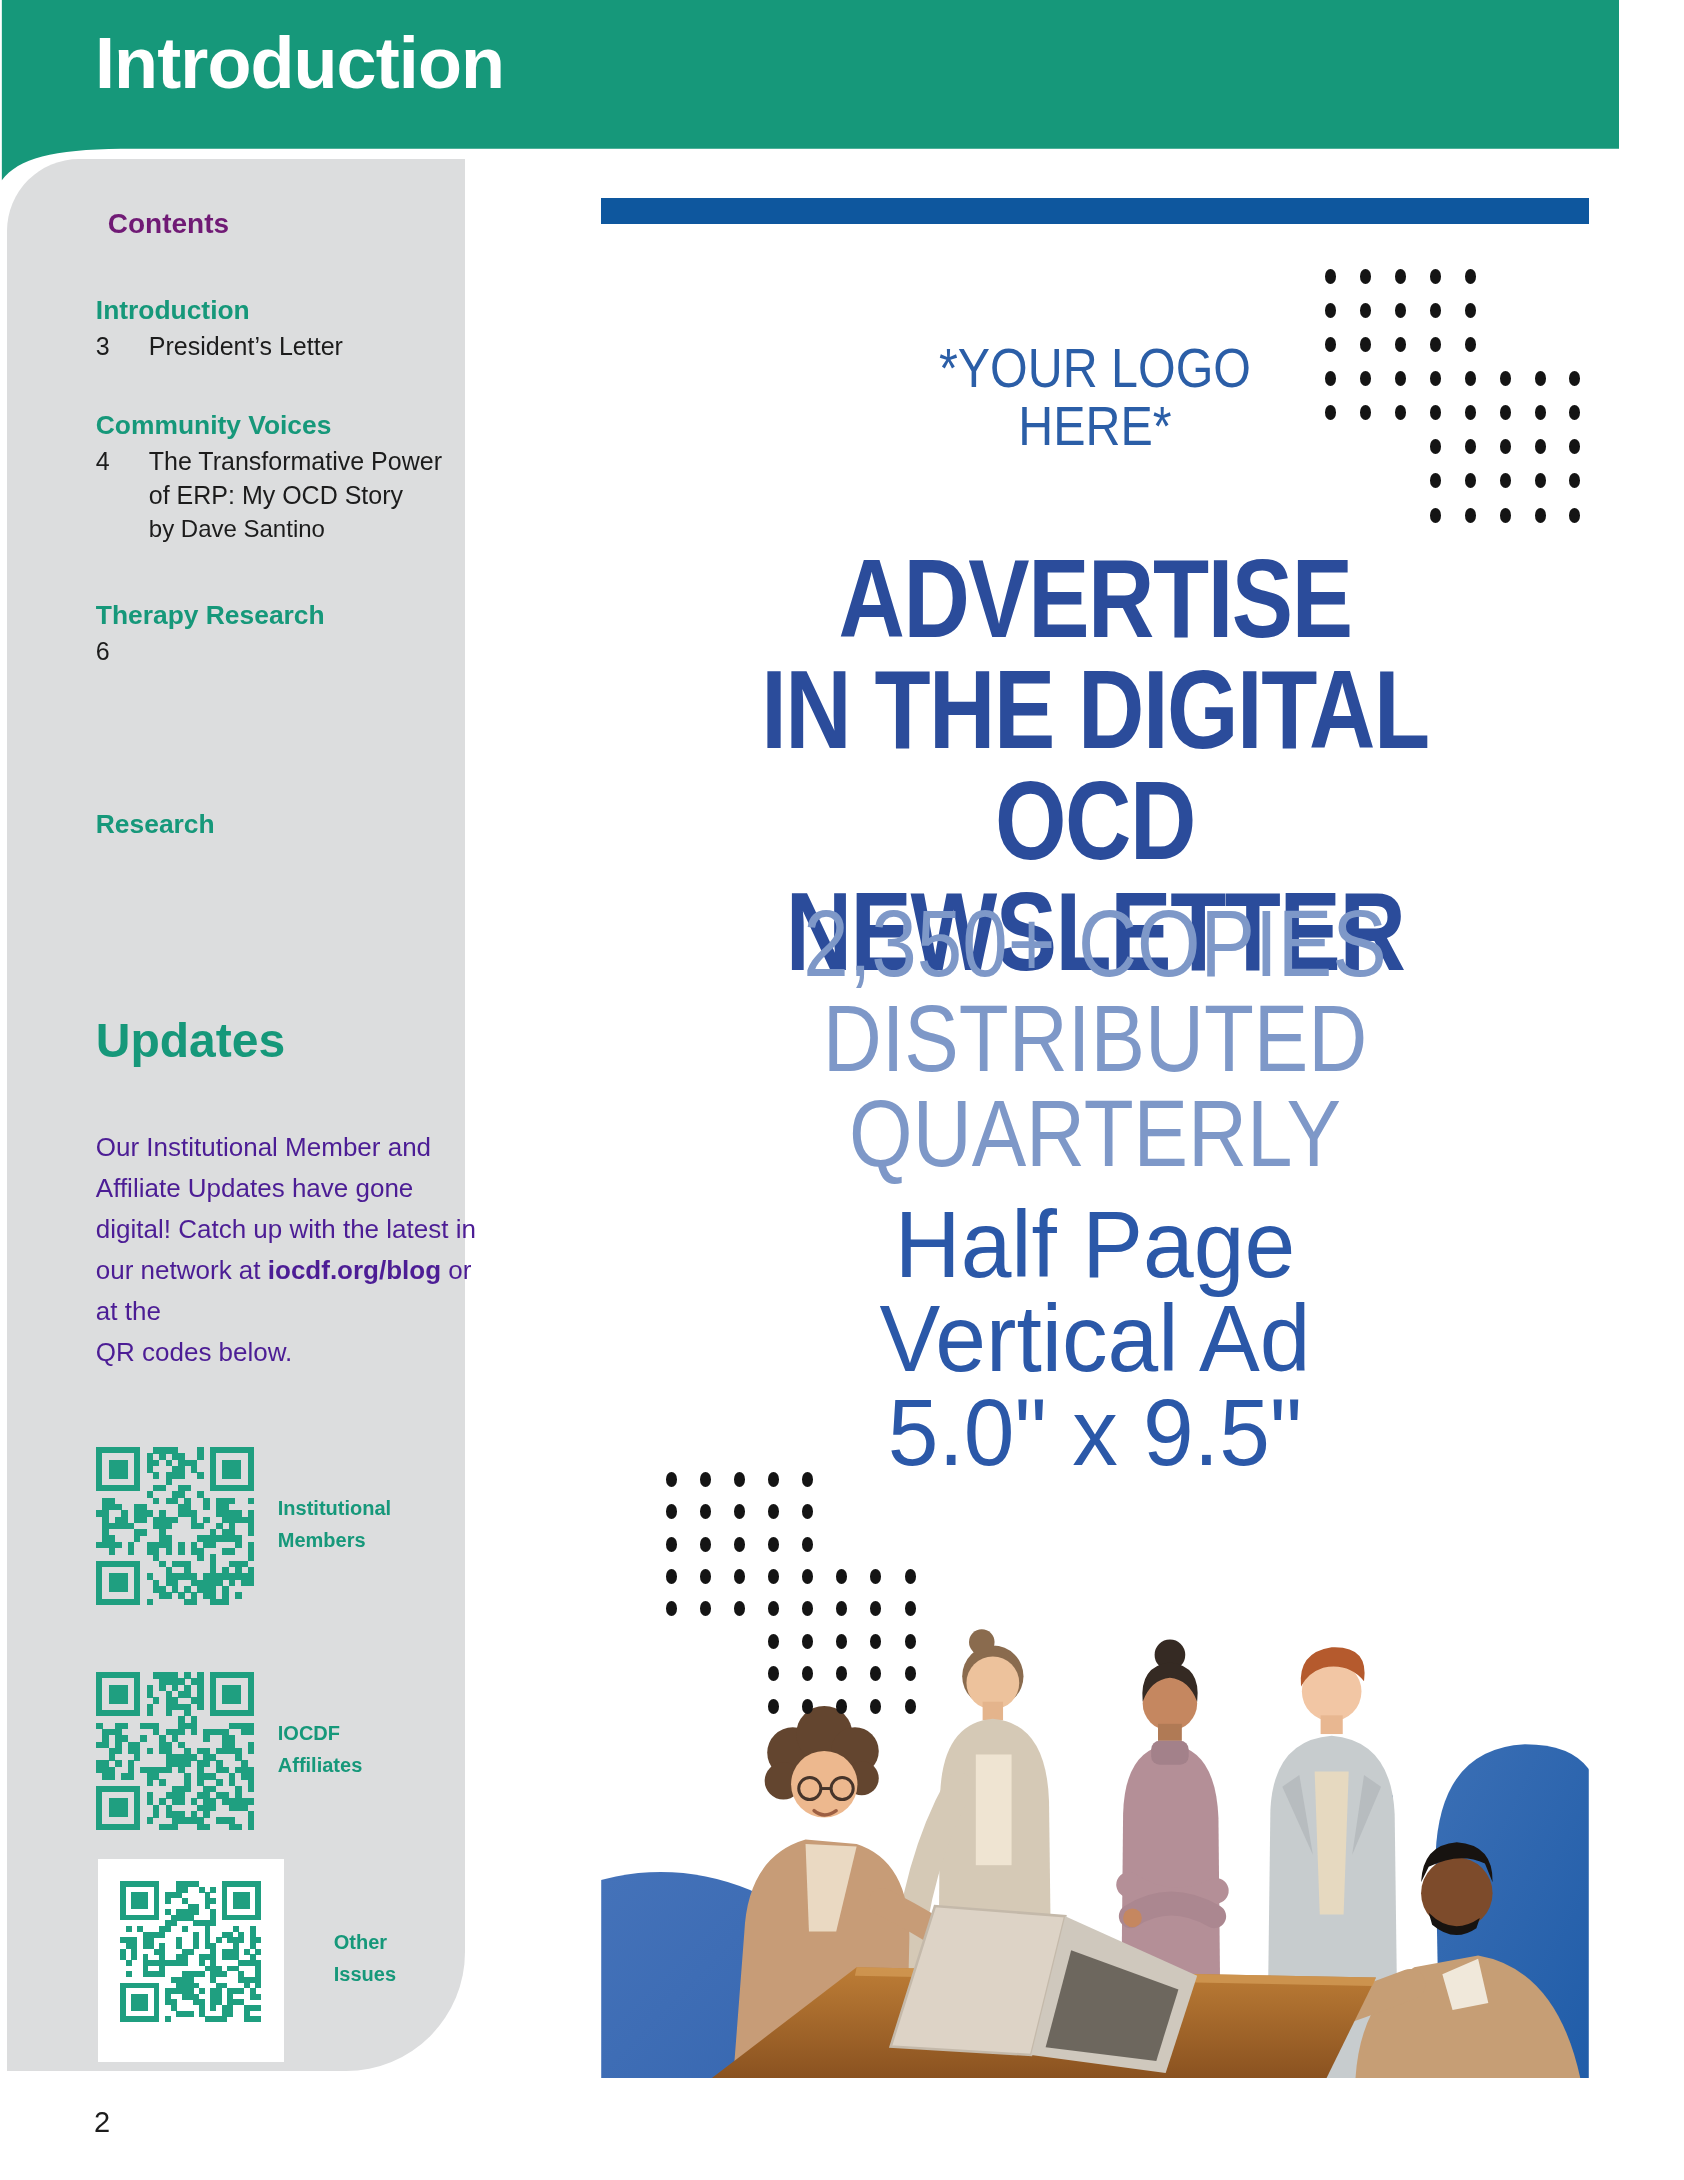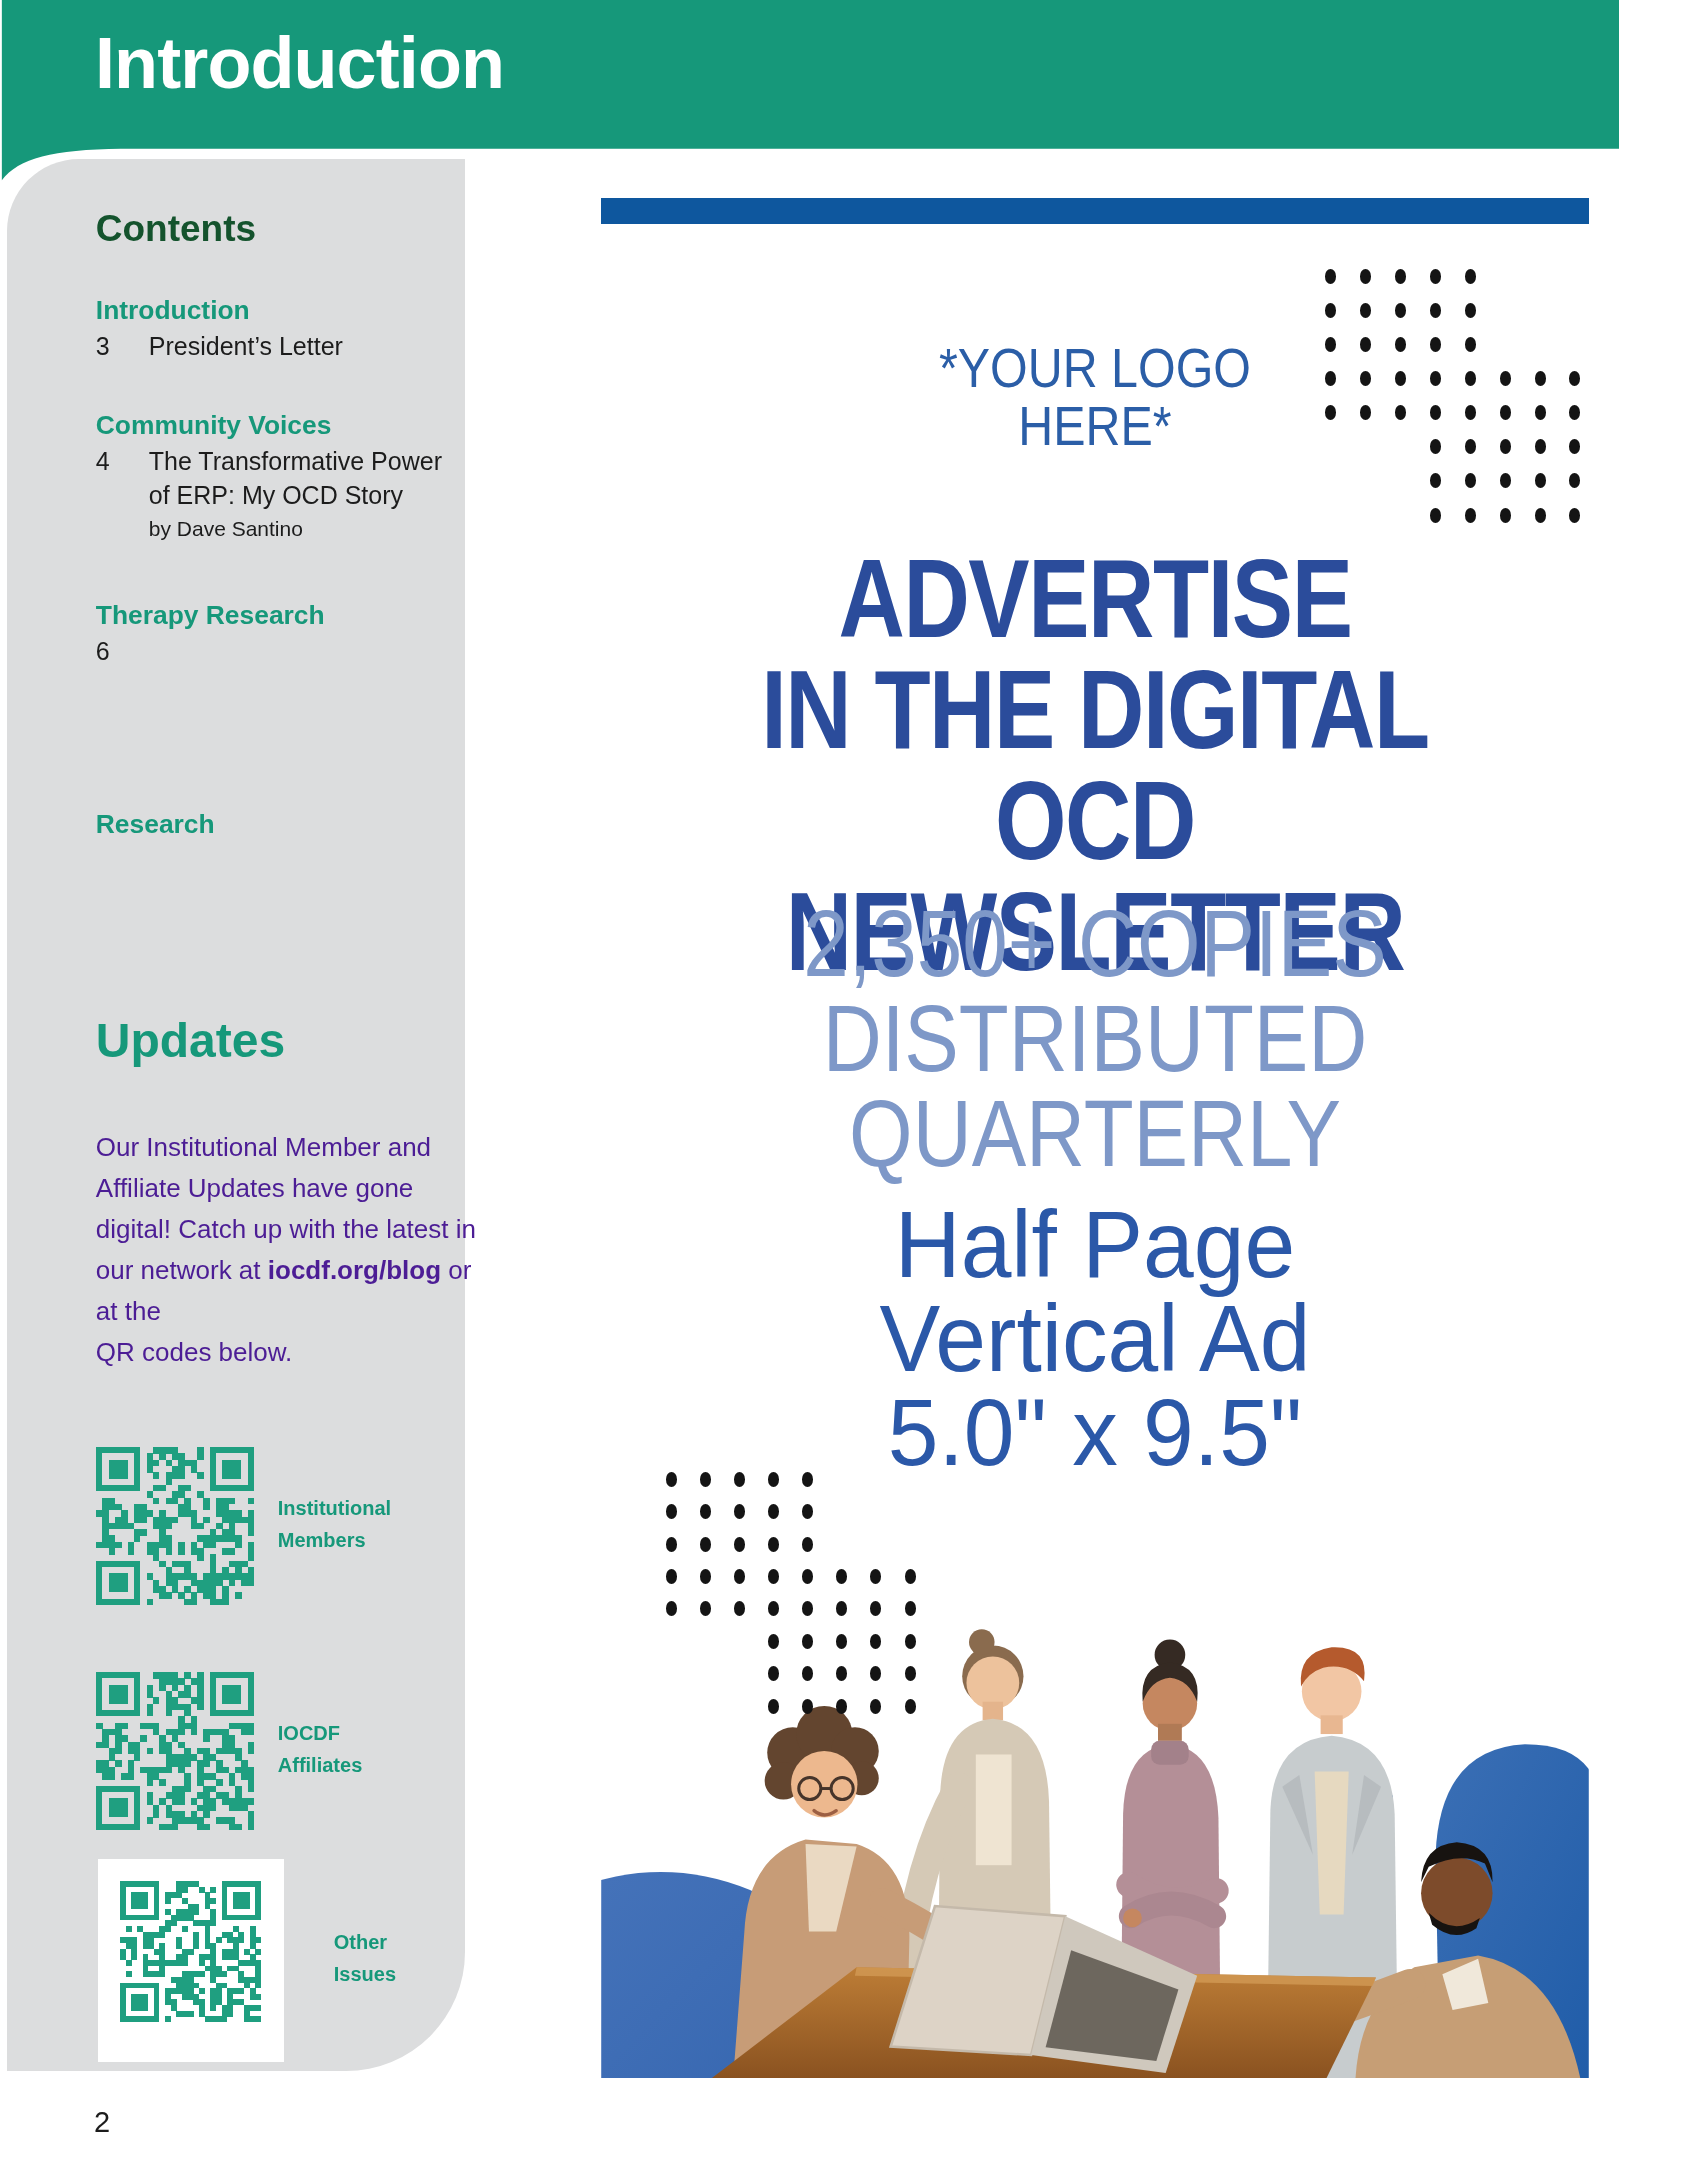--- a/index.html
+++ b/index.html
@@ -8,27 +8,27 @@
 
   
   .banner-svg{position:absolute;left:0;top:0;}
   .banner-title{position:absolute;left:95px;top:22px;color:#ffffff;
                 font-size:72px;font-weight:bold;letter-spacing:-0.9px;}
 
   
   .sidebar{position:absolute;left:6.8px;top:159px;width:458px;height:1912px;
            background:#dcddde;border-radius:72px 0 119px 0;}
   .sb{position:absolute;left:89px;}
-  .contents-title{top:49px;color:#14532d;font-size:37px;font-weight:bold;}
+  .contents-title{top:49px;color:#701a75;font-size:28px;font-weight:bold;margin-left:12px;}
   .toc-section{position:absolute;left:89px;width:358px;}
   .toc-heading{color:#16987a;font-size:26.4px;font-weight:bold;line-height:32px;margin-bottom:3.4px;}
   .toc-item{display:grid;grid-template-columns:53px 1fr;color:#1c1c1c;}
   .toc-page{font-size:25px;line-height:34px;}
   .toc-title{font-size:25px;line-height:34px;white-space:pre-line;}
-  .toc-byline{font-size:21px;line-height:27px;margin-top:2.6px;white-space:pre-line;}
+  .toc-byline{font-size:24px;line-height:27px;margin-top:2.6px;white-space:pre-line;}
   .toc-byline:empty{display:none;}
   .updates-title{top:854px;color:#16987a;font-size:48px;font-weight:bold;}
   .updates-body{top:968px;width:388px;color:#4c1d95;font-size:26px;line-height:41px;
                 white-space:pre-line;}
   .blog-link{font-weight:bold;}
   .qr{position:absolute;width:158px;height:158px;}
   .qr3-box{position:absolute;left:91px;top:1700px;width:186px;height:203px;background:#ffffff;}
   .qr3-box .qr{left:22px;top:22px;width:141px;height:141px;}
   .qr-label{position:absolute;color:#16987a;font-size:20px;font-weight:bold;line-height:31.5px;
             white-space:pre-line;}

